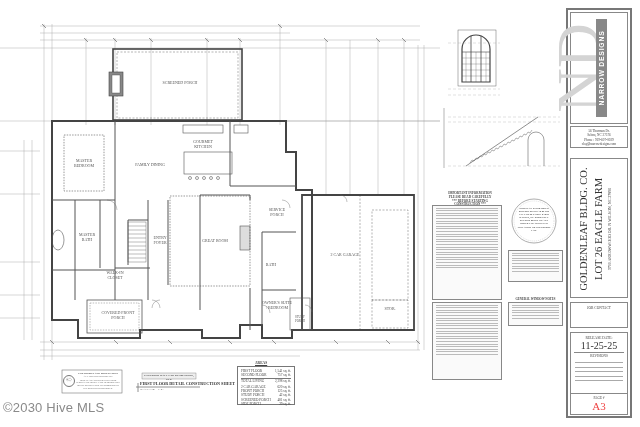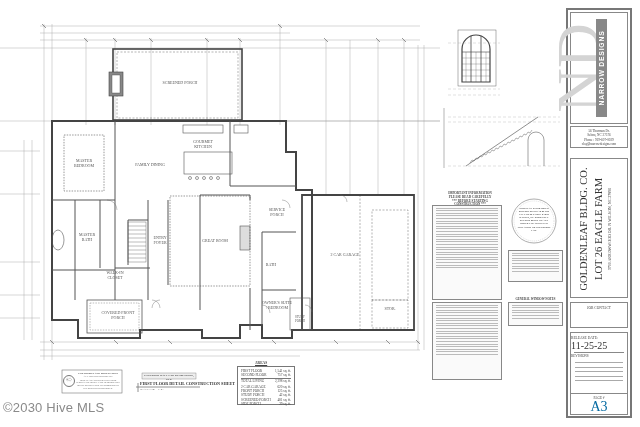--- a/index.html
+++ b/index.html
@@ -372,31 +372,31 @@
   <div class="tb-sec" style="top:148px;height:140px">
     <div class="vert" style="left:6px;top:136px;width:132px;font-size:10.5px;line-height:13px;color:#333">GOLDENLEAF BLDG. CO.</div>
     <div class="vert" style="left:21px;top:136px;width:132px;font-size:10.5px;line-height:13px;color:#333">LOT 26 EAGLE FARM</div>
     <div class="vert" style="left:36px;top:136px;width:132px;font-size:4px;line-height:6px;color:#444">3700 ARROWWOOD DR. N   WILSON, NC 27896</div>
   </div>
 
   <div class="tb-sec small" style="top:292px;height:26px;padding-top:3px;font-size:3.6px">
     <div>JOB CONTACT</div>
   </div>
 
-  <div class="tb-sec" style="top:322px;height:76px;text-align:left">
+  <div class="tb-sec" style="top:322px;height:76px;text-align:center">
     <div style="font-size:3.6px;margin-top:3px;color:#444">RELEASE DATE:</div>
     <div style="font-size:10px;line-height:11px;color:#333">11-25-25</div>
     <div style="height:0.6px;background:#888;margin:1px 3px"></div>
     <div style="font-size:3.4px;margin-top:1.5px;color:#444">REVISIONS</div>
     <div style="height:0.5px;background:#aaa;margin:4px 4px 0"></div>
     <div style="height:0.5px;background:#aaa;margin:4px 4px 0"></div>
     <div style="height:0.5px;background:#aaa;margin:4px 4px 0"></div>
     <div style="height:0.5px;background:#aaa;margin:4px 4px 0"></div>
     <div style="height:0.5px;background:#aaa;margin:4px 4px 0"></div>
   </div>
 
   <div class="tb-sec" style="top:383px;height:22px;text-align:center">
     <div style="font-size:3.4px;margin-top:2px;color:#444">PAGE #</div>
-    <div style="font-size:14px;line-height:13px;color:#0369a1">A3</div>
+    <div style="font-size:11px;line-height:13px;color:#ef4444">A3</div>
   </div>
 </div>
 
 <div class="watermark">©2030 Hive MLS</div>
 
 </body></html>

